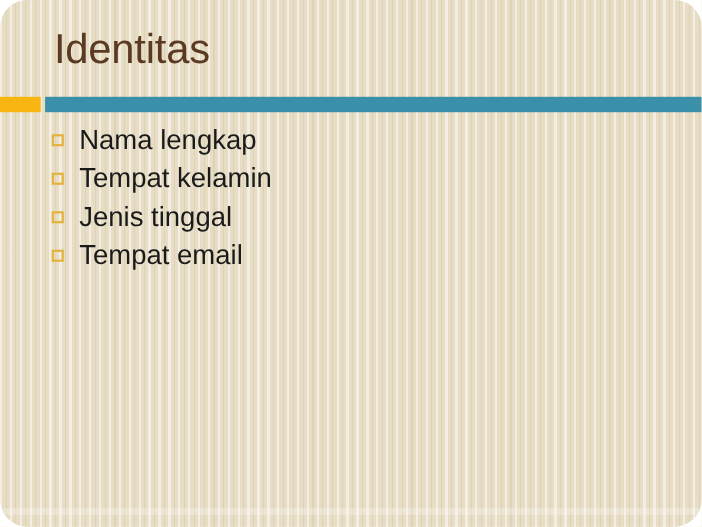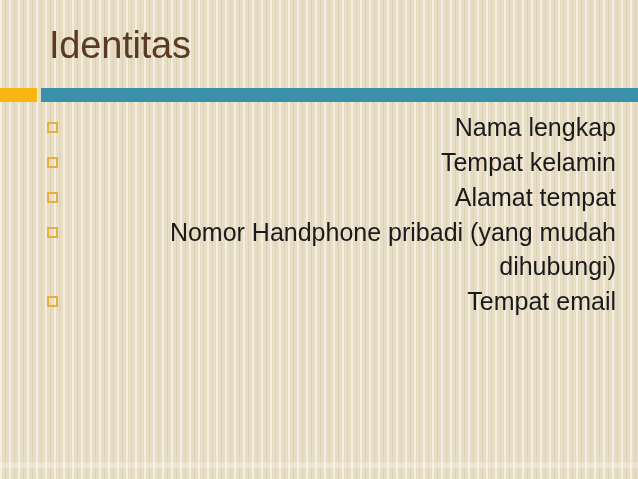--- a/index.html
+++ b/index.html
@@ -25,20 +25,21 @@
         rgba(255,255,255,0.50) 0px,
         rgba(255,255,255,0.50) 2px,
         rgba(0,0,0,0.00) 2px,
         rgba(0,0,0,0.00) 5px,
         rgba(176,155,116,0.17) 5px,
         rgba(176,155,116,0.17) 6px,
         rgba(0,0,0,0.00) 6px,
         rgba(0,0,0,0.00) 9px
       );
     overflow: hidden;
+    border-radius: 25px;
   }
 
   
   #bottom-band {
     position: absolute;
     left: 0;
     right: 0;
     top: 462px;
     height: 6px;
     background: rgba(255,255,255,0.28);
@@ -105,21 +106,20 @@
     left: 0;
     top: 12px;
     width: 7px;
     height: 7px;
     border: 2px solid #e4b23c;
     box-sizing: content-box;
   }
 
   .bullet-text {
     display: block;
-    text-align: right;
   }
 </style>
 </head>
 <body>
 
 <div id="slide">
 
   <h1 id="title">Identitas</h1>
 
   <div id="divider">
@@ -131,25 +131,21 @@
       <li class="bullet-item">
         <span class="bullet-marker"></span>
         <span class="bullet-text">Nama lengkap</span>
       </li>
       <li class="bullet-item">
         <span class="bullet-marker"></span>
         <span class="bullet-text">Tempat kelamin</span>
       </li>
       <li class="bullet-item">
         <span class="bullet-marker"></span>
-        <span class="bullet-text">Alamat tempat</span>
-      </li>
-      <li class="bullet-item">
-        <span class="bullet-marker"></span>
-        <span class="bullet-text">Nomor Handphone pribadi (yang mudah dihubungi)</span>
+        <span class="bullet-text">Jenis tinggal</span>
       </li>
       <li class="bullet-item">
         <span class="bullet-marker"></span>
         <span class="bullet-text">Tempat email</span>
       </li>
     </ul>
 
   <div id="bottom-band"></div>
 
 </div>

